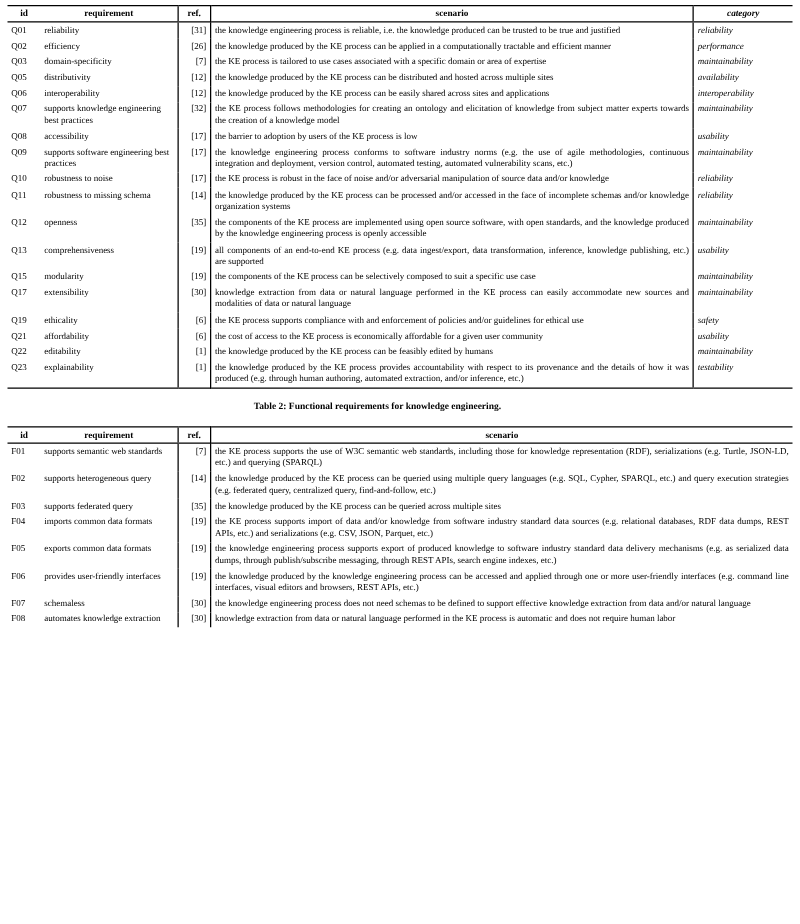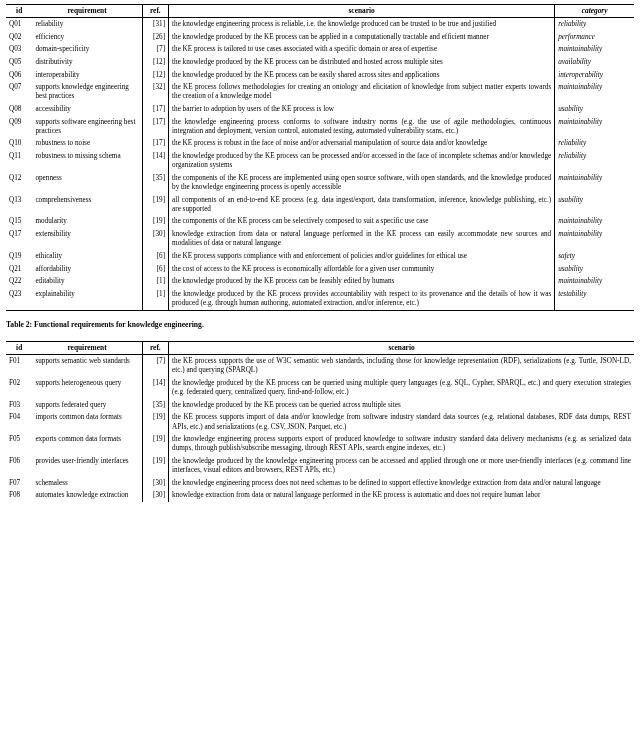--- a/index.html
+++ b/index.html
@@ -50,20 +50,21 @@
 
   td.c-id { white-space: nowrap; }
   td.c-ref { text-align: right; white-space: nowrap; }
   td.c-req { hyphens: auto; }
   td.c-scn { text-align: justify; hyphens: auto; margin-left: 28px; }
   td.c-cat { }
 
   .bottomrule td { border-bottom: 0.9px solid #000; }
 
   .caption {
+    text-align: center;
     font-size: 7.6px;
     font-weight: bold;
     margin: 9px 0 12px 0;
   }
 </style>
 </head>
 <body>
 
 <div class="page">
 

